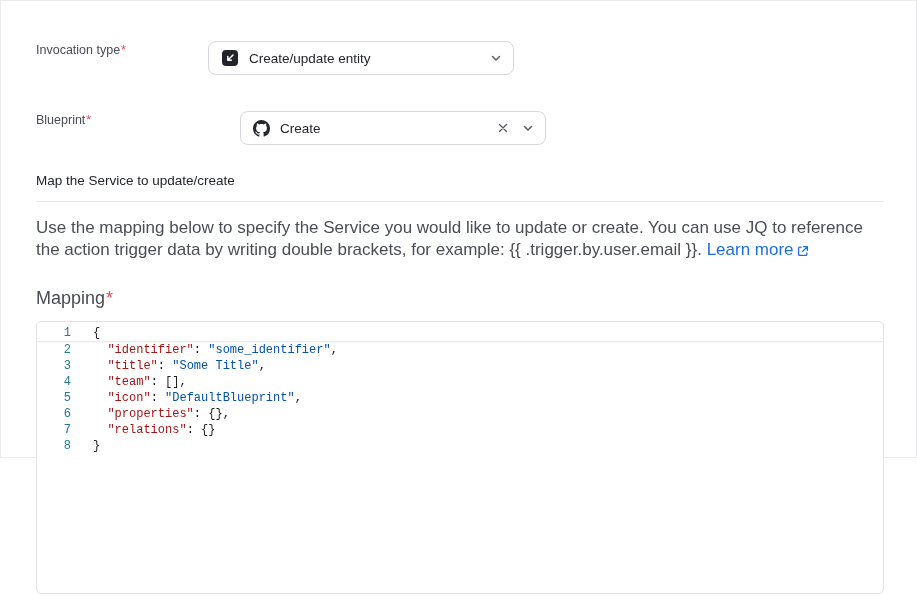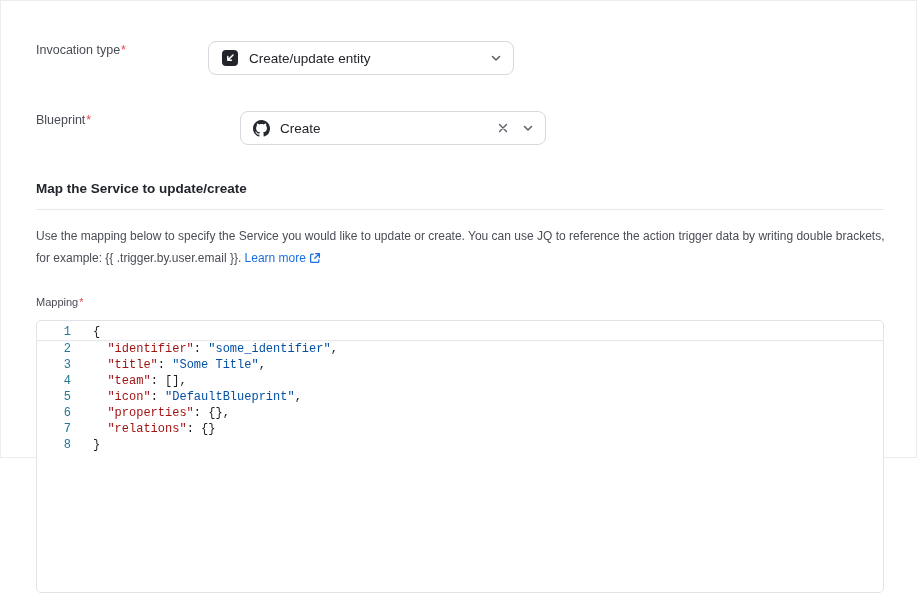--- a/index.html
+++ b/index.html
@@ -23,26 +23,26 @@
   .select {
     width:306px; height:34px;
     border:1px solid #d6d8dd; border-radius:8px;
     display:flex; align-items:center;
     padding:0 10px 0 12px; gap:10px;
     background:#fff; cursor:pointer;margin-top:16px;
   }
   .select .val { flex:1; font-size:13.5px; color:#23252b; }
   .icon { display:inline-flex; align-items:center; justify-content:center; flex:0 0 auto; }
   .clear-btn { display:inline-flex; padding:2px; cursor:pointer; }
-  .section-title { margin-top:36px; font-size:13.5px; font-weight:700; color:#23252d; }
+  .section-title { margin-top:28px; font-size:13.5px; font-weight:400; color:#23252d; }
   .divider { margin-top:13px; border:none; border-top:1px solid #e7e8eb; width:848px; }
-  .desc { margin-top:15px; width:850px; font-size:12px; line-height:22px; color:#4b4d57; }
+  .desc { margin-top:15px; width:850px; font-size:17px; line-height:22px; color:#4b4d57; }
   .link { color:#1d6fe0; text-decoration:none; cursor:pointer; white-space:nowrap; }
   .link svg { vertical-align:-2px; margin-left:3px; }
-  .map-lbl { display:block; margin-top:27px; font-size:11px; color:#494b55; }
+  .map-lbl { display:block; margin-top:27px; font-size:18px; color:#494b55; }
   .editor {
     margin-top:12px; width:848px; height:273px;
     border:1px solid #e2e3e7; border-radius:5px;
     background:#fff; overflow:hidden;
     font-family:"Liberation Mono","DejaVu Sans Mono",monospace;
     font-size:12px; padding-top:3px; cursor:text;
   }
   .code-line { display:flex; height:16px; line-height:16px; }
   .code-line.first { border-bottom:1px solid #e8e9ec; box-shadow:0 1px 2px rgba(0,0,0,0.03); height:17px; }
   .gutter { width:34px; text-align:right; color:#237893; flex:0 0 auto; }

